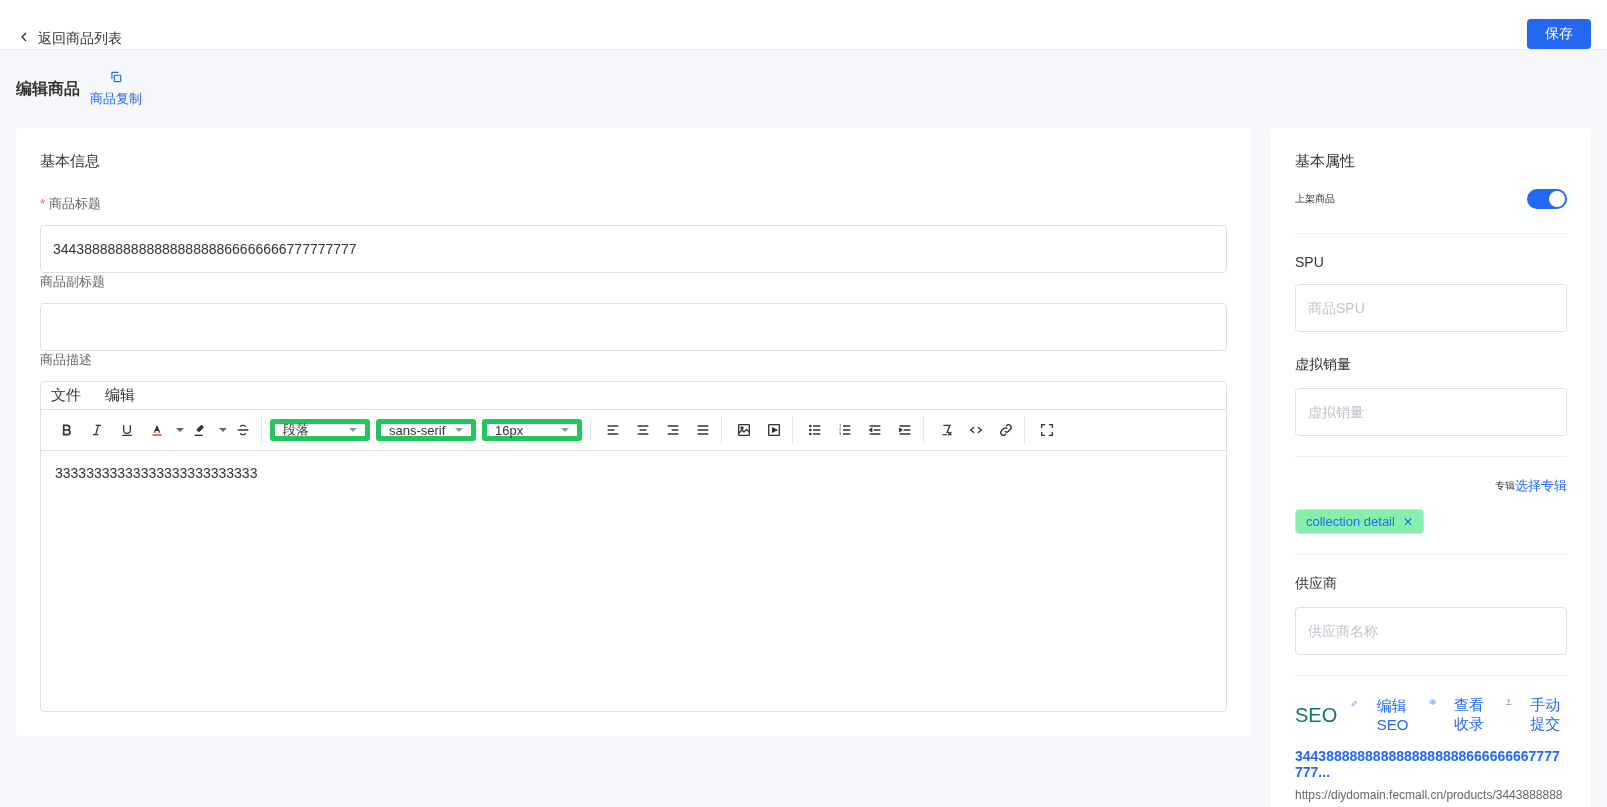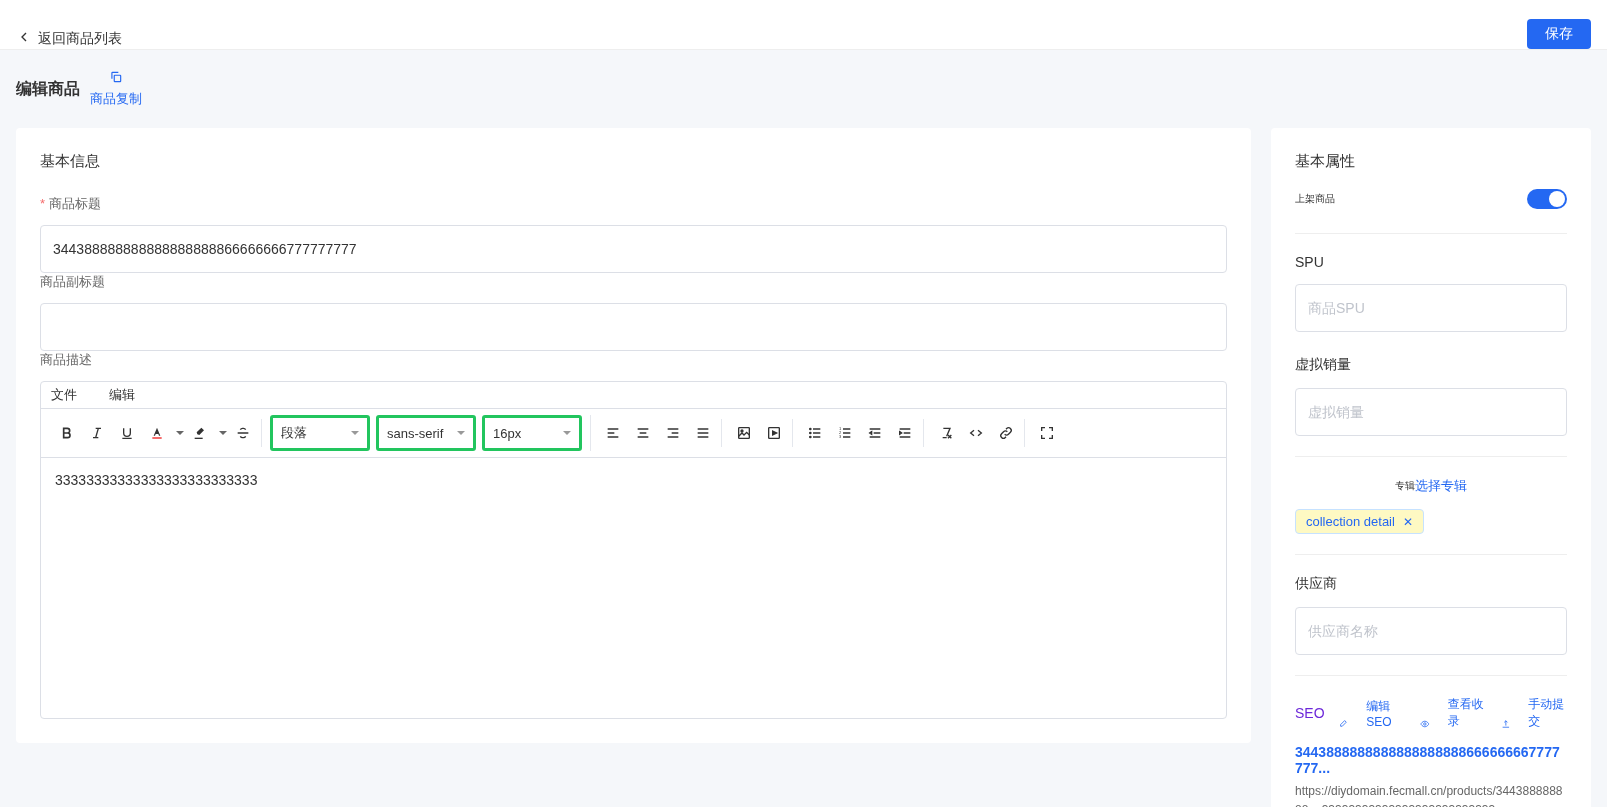--- a/index.html
+++ b/index.html
@@ -115,22 +115,22 @@
 }
 .editor-wrap {
   border: 1px solid #dcdfe6;
   border-radius: 4px;
   overflow: hidden;
 }
 .editor-menubar {
   border-bottom: 1px solid #dcdfe6;
   padding: 4px 10px;
   display: flex;
-  gap: 32px;
-  font-size: 13px;
+  gap: 24px;
+  font-size: 15px;
   color: #333;
 }
 .editor-menubar span {
   cursor: pointer;
 }
 .editor-toolbar {
   border-bottom: 1px solid #dcdfe6;
   padding: 6px 8px;
   display: flex;
   align-items: center;
@@ -155,22 +155,22 @@
   justify-content: center;
   cursor: pointer;
   border-radius: 3px;
   color: #333;
 }
 .tb-btn svg {
   width: 16px;
   height: 16px;
 }
 .tb-select {
-  height: 36px;
-  border: 3px solid #22c55e;
+  height: 22px;
+  border: 5px solid #22c55e;
   border-radius: 3px;
   padding: 0 22px 0 8px;
   font-size: 13px;
   color: #333;
   background: #fff;
   display: flex;
   align-items: center;
   cursor: pointer;
   position: relative;
   min-width: 90px;
@@ -223,61 +223,61 @@
   border-top: 1px solid #eee;
   margin: 20px 0;
 }
 .side-section-label {
   font-size: 14px;
   color: #333;
   margin-bottom: 14px;
 }
 .side-section-head {
   display: flex;
-  justify-content: center;
+  justify-content: flex-end;
   align-items: center;
   margin-bottom: 14px;
 }
 .side-link {
   color: #2468f2;
   font-size: 13px;
   cursor: pointer;
 }
 .tag {
   display: inline-flex;
   align-items: center;
   gap: 8px;
   border: 1px solid #c6e2ff;
-  background: #fef9c3;
+  background: #86efac;
   color: #2468f2;
   border-radius: 4px;
   padding: 4px 10px;
   font-size: 13px;
 }
 .tag-close {
   color: #2468f2;
   cursor: pointer;
   font-size: 12px;
 }
 .seo-head {
   display: flex;
   align-items: center;
   gap: 14px;
   margin-bottom: 14px;
 }
 .seo-title {
-  font-size: 14px;
-  color: #6d28d9;
+  font-size: 20px;
+  color: #0f766e;
 }
 .seo-link {
   display: flex;
-  align-items: flex-end;
+  align-items: flex-start;
   gap: 18px;
   color: #2468f2;
-  font-size: 12px;
+  font-size: 15px;
   cursor: pointer;
 }
 .seo-link svg {
   width: 12px;
   height: 12px;
 }
 .seo-product-title {
   color: #2468f2;
   font-size: 14px;
   word-break: break-all;

